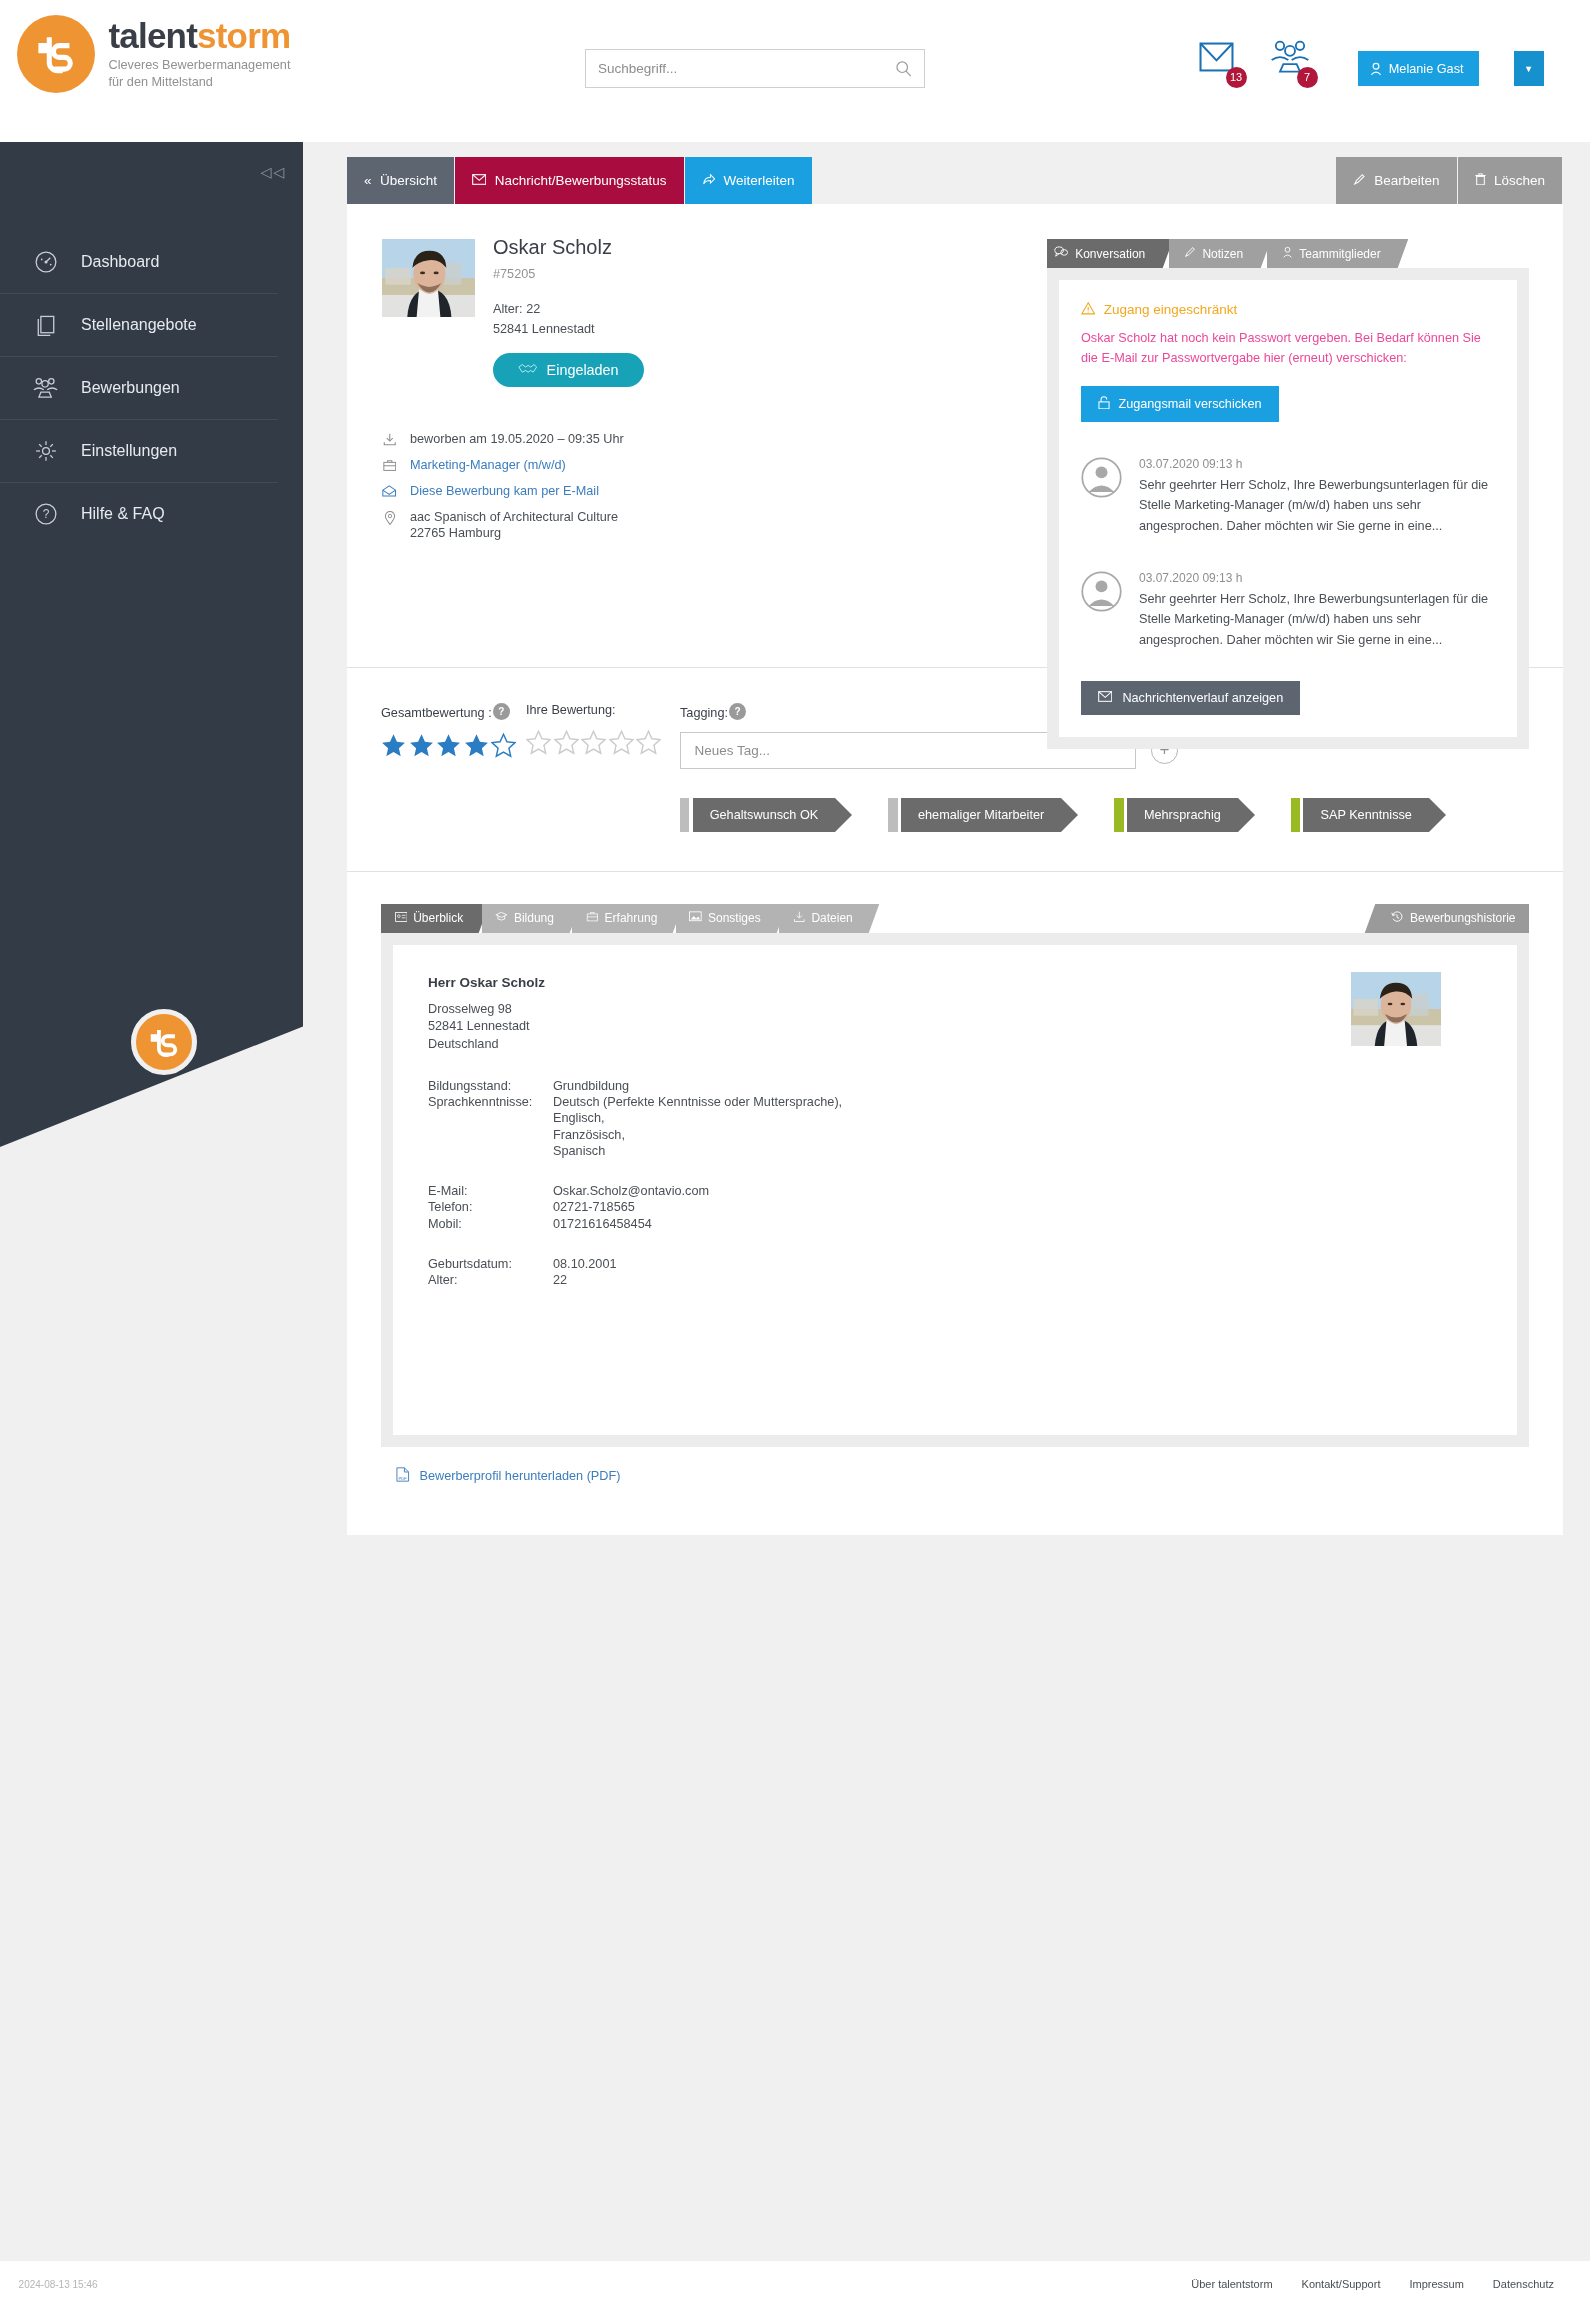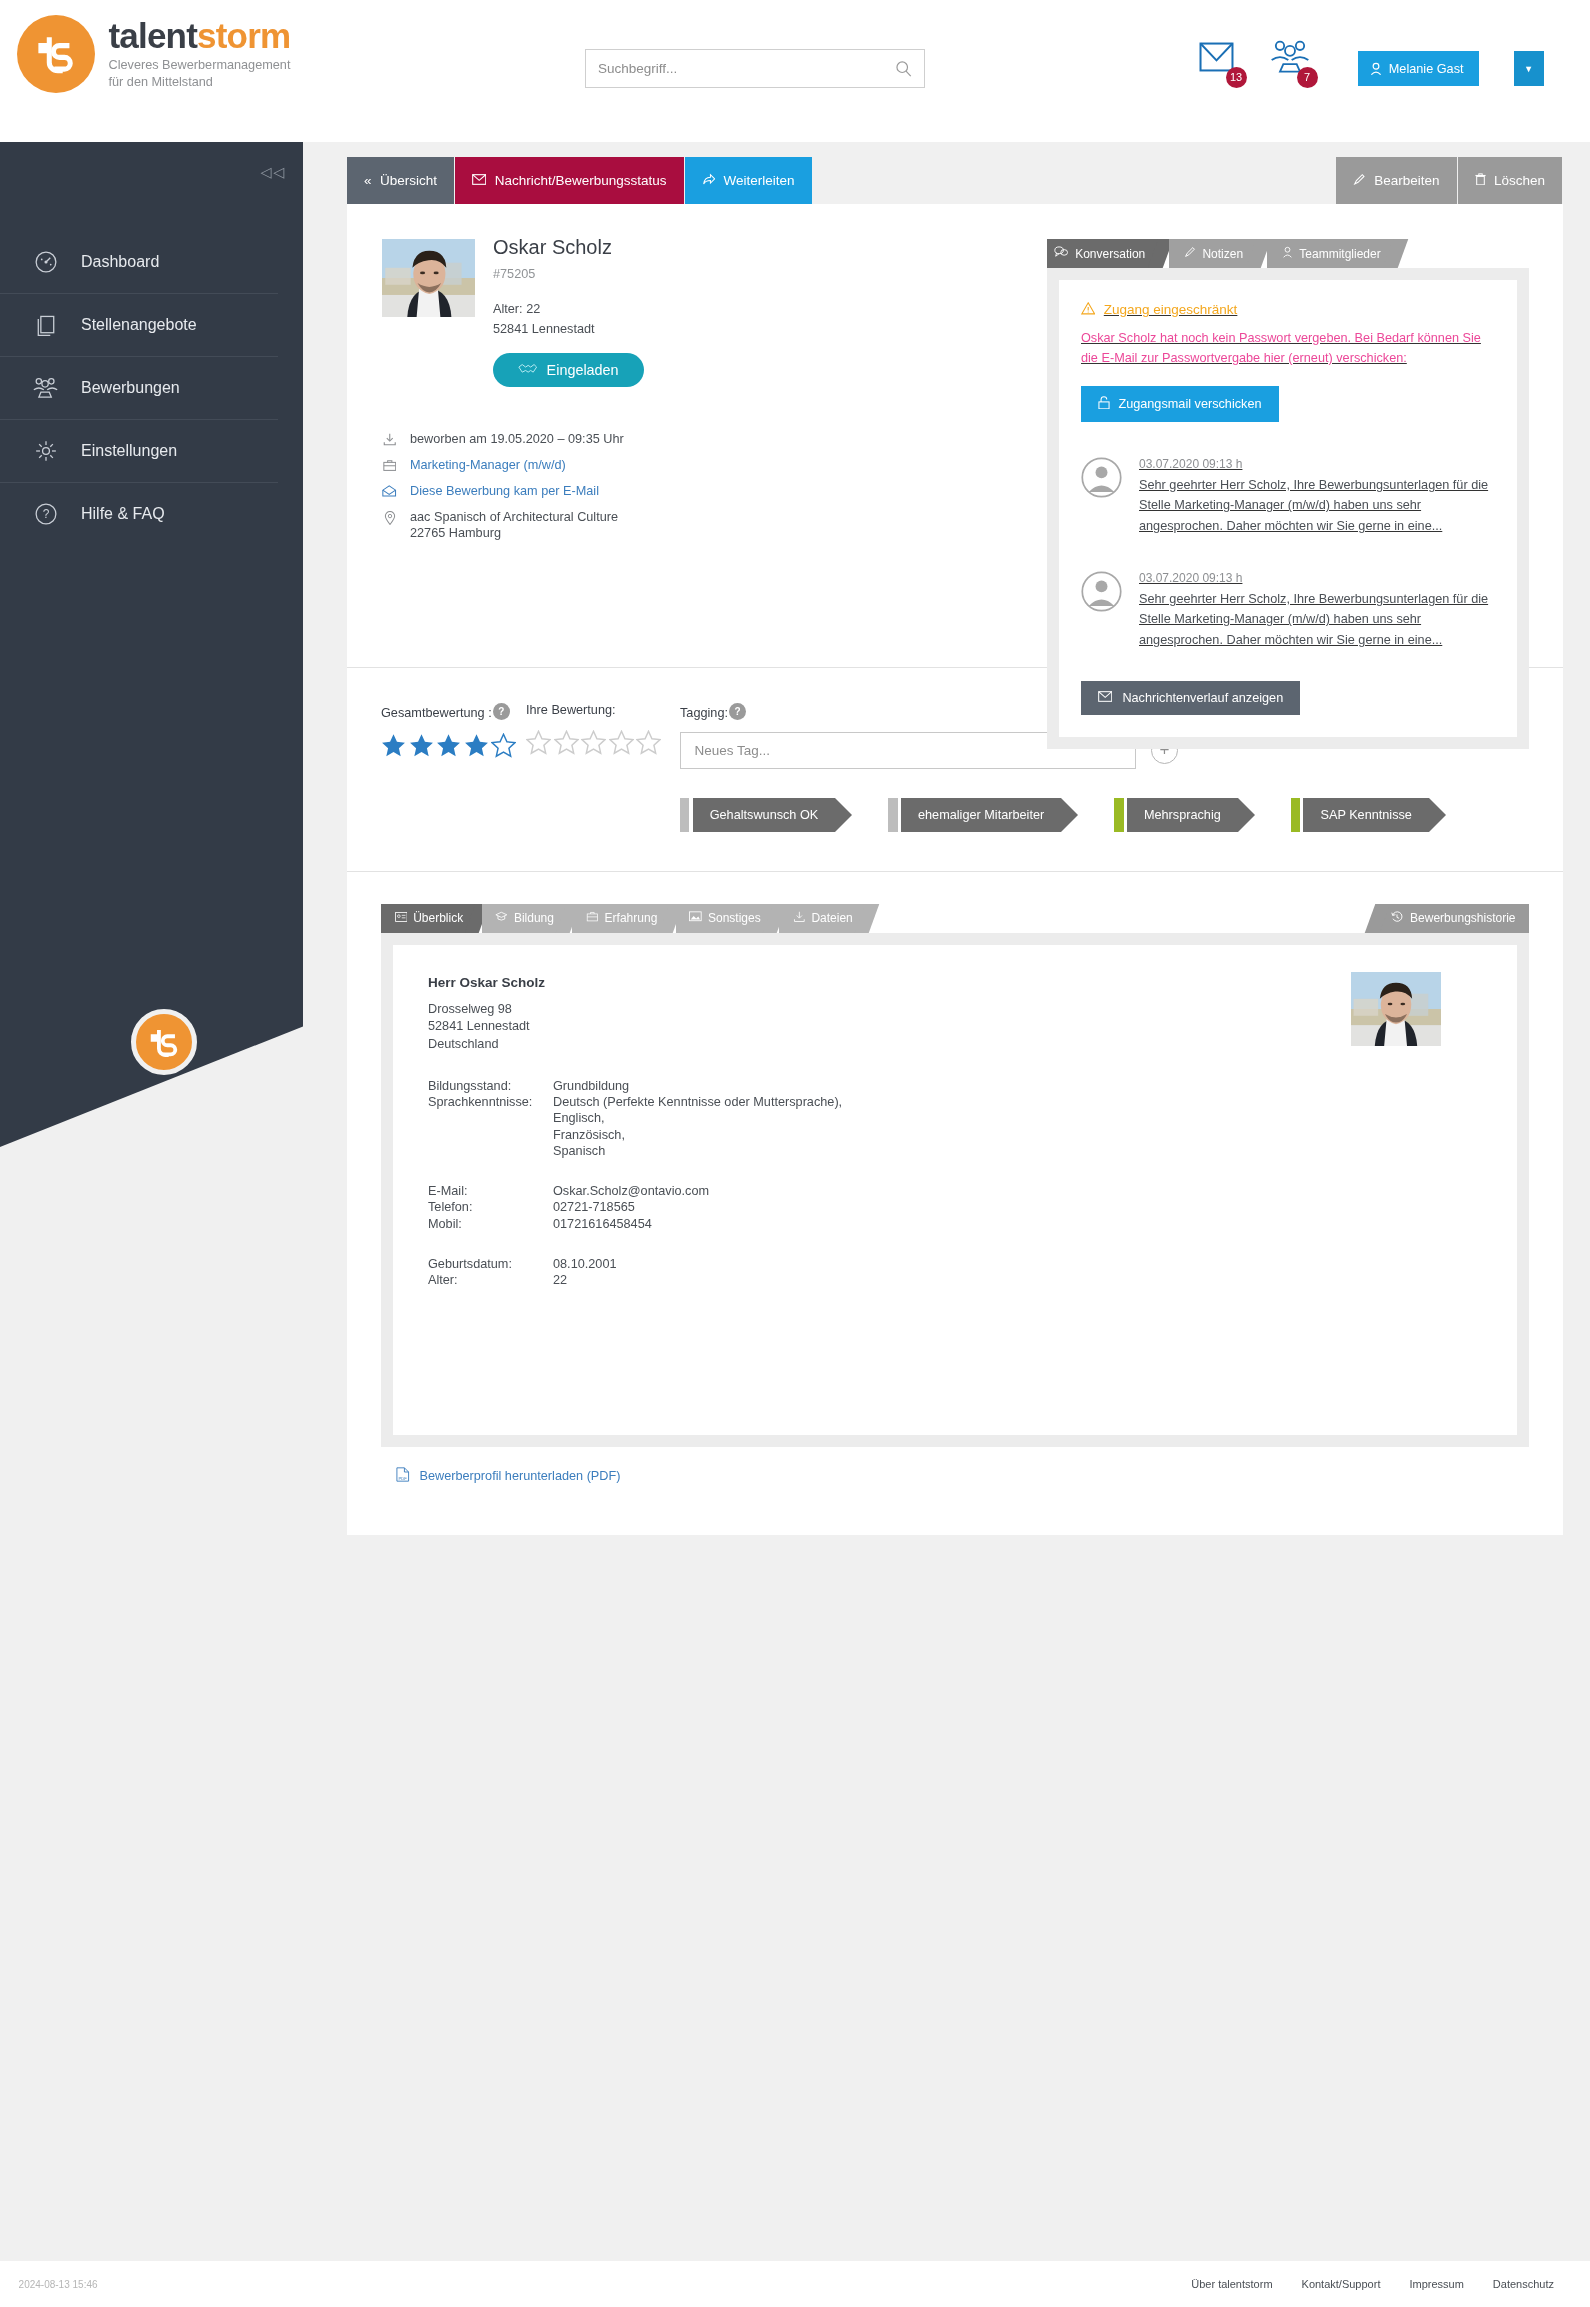--- a/index.html
+++ b/index.html
@@ -141,21 +141,21 @@
     position: relative; cursor: pointer;
   }
   .conv-tab.active { background: #6b6b6b; padding-left: 7px; }
   .conv-tab.inactive { background: #a0a0a0; }
   .skewr { position: absolute; right: -7.6px; top: 0; width: 15px; height: 100%;
            transform: skewX(-20deg); }
   .conv-tab.active .skewr { background: #6b6b6b; }
   .conv-tab.inactive .skewr { background: #a0a0a0; }
   .conv-tab.inactive + .conv-tab.inactive { margin-left: 5px; }
 
-  .conv-body { background: #ececec; padding: 12px; text-decoration: underline; }
+  .conv-body { background: #ececec; padding: 12px; }
   .conv-inner { background: #fff; padding: 22px 22px 22px 22px; }
 
   .warn-title { color: #f4a71d; font-size: 13.5px; display: flex; align-items: center; gap: 8.4px; }
   .warn-text { font-size: 12.7px; color: #ec4899; line-height: 1.62; margin-top: 10px; }
   .btn-access {
     margin-top: 17px; display: inline-flex; align-items: center; gap: 8.4px;
     background: #1a9fe0; color: #fff; padding: 10px 17px; font-size: 12.7px; cursor: pointer;
   }
   .msg { display: flex; gap: 17px; margin-top: 35px; }
   .msg-av { width: 41px; height: 41px; flex: 0 0 41px; }

